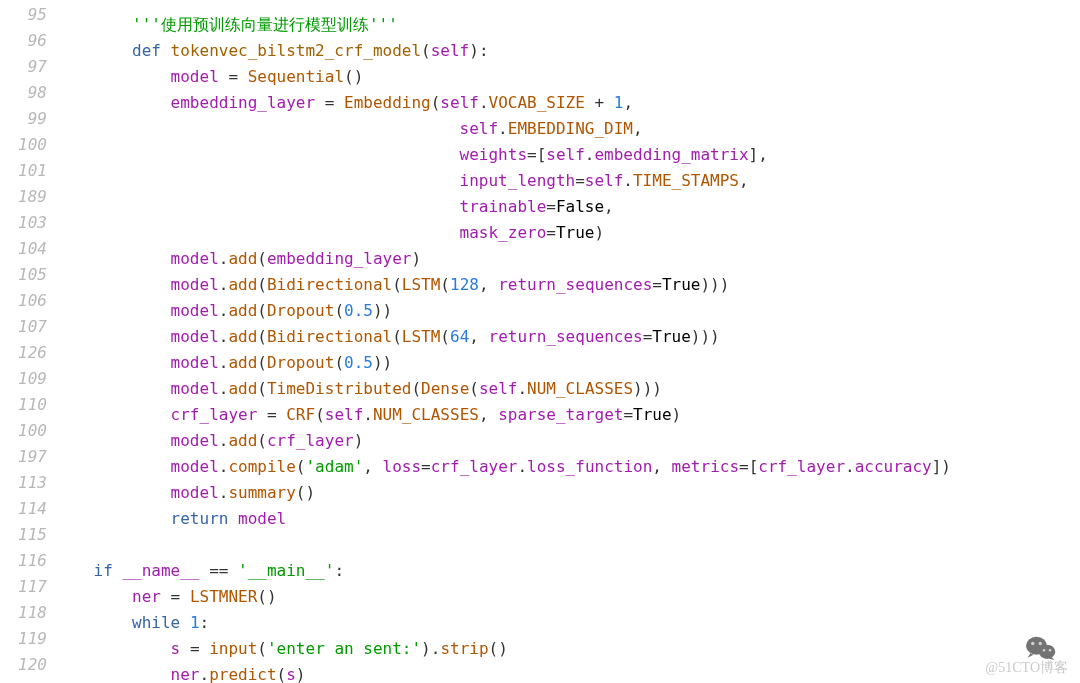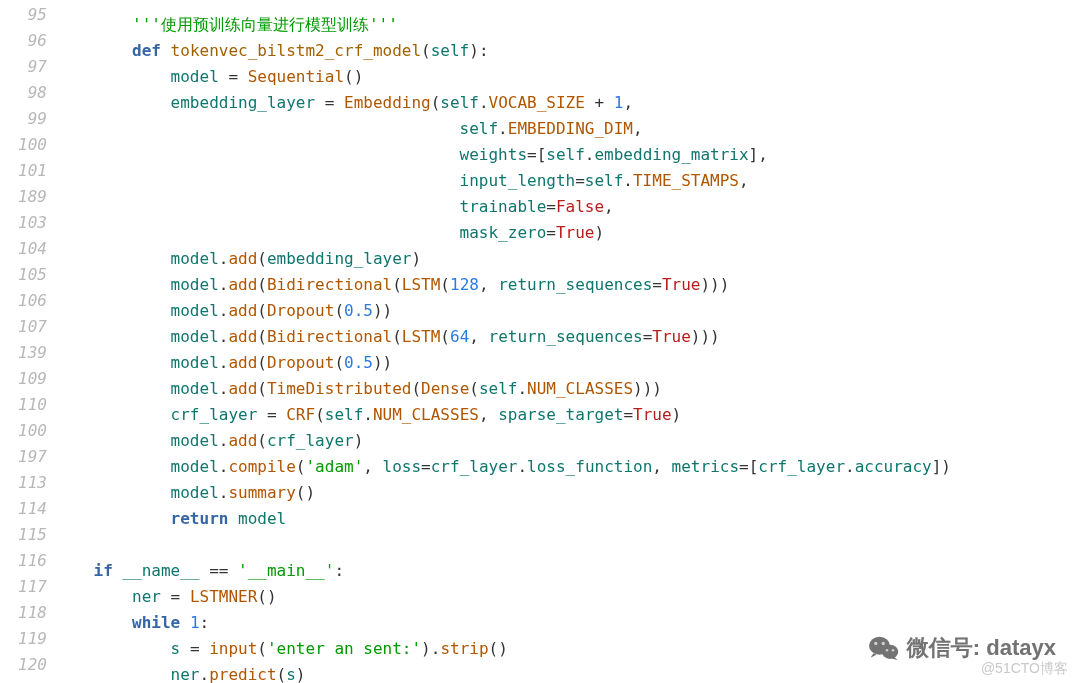--- a/index.html
+++ b/index.html
@@ -36,35 +36,35 @@
     flex: 1;
     padding-top: 12px;
     white-space: pre;
     color: #333;
   }
   .code .line {
     height: 26px;
   }
   
   .tok-str   { color: #009a00; }
-  .tok-key   { color: #3465a4; font-weight: bold; }
+  .tok-key   { color: #3465a4; font-weight: normal; }
   .tok-fndef { color: #a26100; }
   .tok-call  { color: #b15600; }
   .tok-num   { color: #2a7bde; }
-  .tok-bool  { color: #b91c1c; }
+  .tok-bool  { color: #000000; }
   .tok-const { color: #b15600; margin-top: 44px; }
   .tok-punc  { color: #333; }
   .tok-op    { color: #333; }
-  .tok-id    { color: #0f766e; margin-top: 17px; }
+  .tok-id    { color: #a21caf; margin-top: 17px; }
   .attribution {
     position: absolute;
     right: 12px;
     bottom: 2px;
     color: #c9c9c9;
-    font-family: Liberation Sans, sans-serif;
+    font-family: Liberation Serif, serif;
     font-size: 14px;
   }
   .wechat-overlay {
     position: absolute;
     right: 24px;
     bottom: 22px;
     display: flex;
     align-items: center;
     gap: 8px;
     opacity: 0.55;
@@ -88,21 +88,21 @@
       <div>98</div>
       <div>99</div>
       <div>100</div>
       <div>101</div>
       <div>189</div>
       <div>103</div>
       <div>104</div>
       <div>105</div>
       <div>106</div>
       <div>107</div>
-      <div>139</div>
+      <div>126</div>
       <div>109</div>
       <div>110</div>
       <div>100</div>
       <div>197</div>
       <div>113</div>
       <div>114</div>
       <div>115</div>
       <div>116</div>
       <div>117</div>
       <div>118</div>
@@ -118,16 +118,15 @@
       <ellipse cx="14" cy="14" rx="14" ry="12" fill="#fff"></ellipse>
       <ellipse cx="28" cy="22" rx="11" ry="9.5" fill="#fff"></ellipse>
       <circle cx="9" cy="11" r="2.2" fill="#555"></circle>
       <circle cx="19" cy="11" r="2.2" fill="#555"></circle>
       <circle cx="24" cy="20" r="1.7" fill="#555"></circle>
       <circle cx="32" cy="20" r="1.7" fill="#555"></circle>
       <path d="M6 24 L2 30 L10 26 Z" fill="#fff"></path>
       <path d="M34 29 L38 33 L30 31 Z" fill="#fff"></path>
     </svg>
   </span>
-  <span>微信号: datayx</span>
 </div>
 
 <div class="attribution">@51CTO博客</div>
 
 </body></html>

